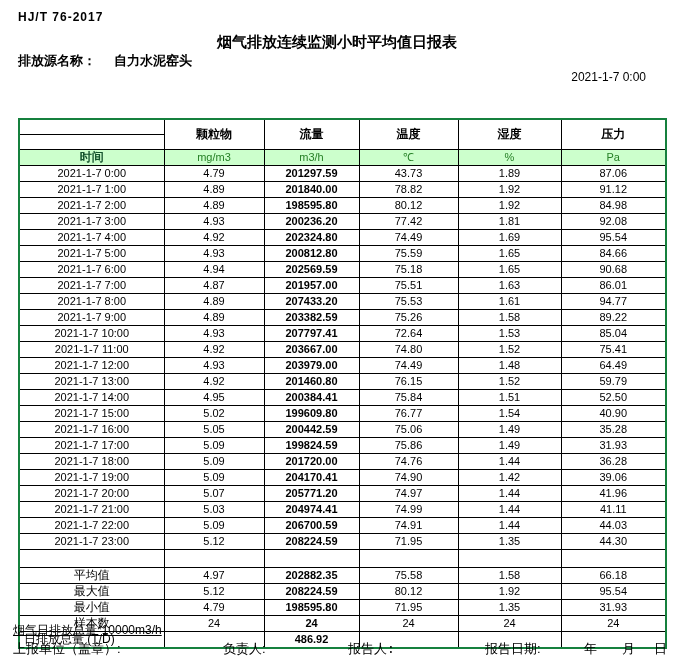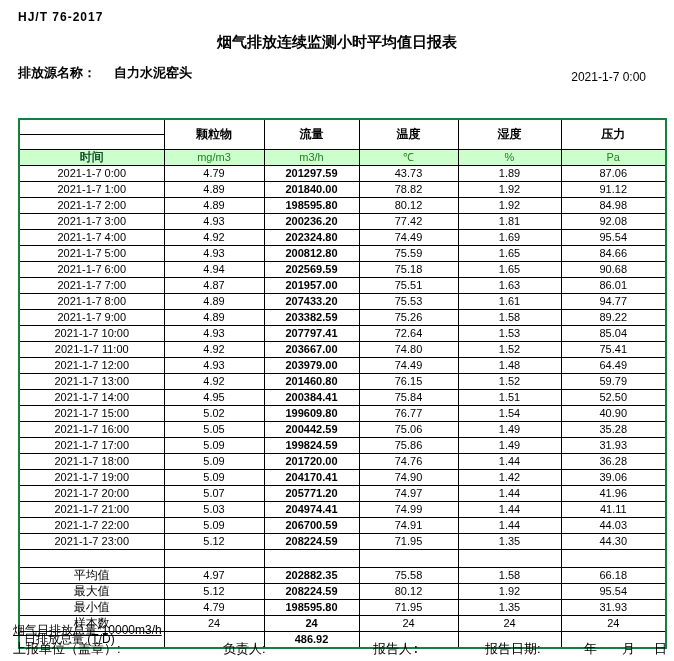--- a/index.html
+++ b/index.html
@@ -2,21 +2,21 @@
 <html><head>
 <meta charset="utf-8">
 <style>
   html,body{margin:0;padding:0;}
   body{
     width:674px;height:661px;position:relative;background:#ffffff;
     font-family:"Liberation Sans", sans-serif;color:#000;
   }
   .standard{position:absolute;left:18px;top:10px;font-size:12px;font-weight:bold;letter-spacing:1px;}
   .title{position:absolute;left:0;top:33px;width:674px;text-align:center;font-size:15px;font-weight:bold;}
-  .source-line{position:absolute;left:18px;top:64px;font-size:13px;font-weight:bold;}
+  .source-line{position:absolute;left:18px;top:52px;font-size:13px;font-weight:bold;}
   .source-name{margin-left:18px;}
   .report-datetime{position:absolute;top:70px;right:28px;font-size:12px;font-weight:normal;}
 
   table.report{
     position:absolute;left:18px;top:118px;width:647px;
     border-collapse:collapse;table-layout:fixed;
     border:2px solid #15803d;
   }
   table.report td, table.report th{
     border:1px solid #000;padding:0;text-align:center;overflow:hidden;white-space:nowrap;
@@ -32,21 +32,21 @@
   #data-body td:nth-child(3), #summary-body td:nth-child(3){font-weight:bold;}
   #summary-body td:first-child{font-size:12px;}
   #summary-body tr:last-child td:first-child{text-align:left;padding-left:4px;margin-left:28px;}
   tr.spacer-row td{height:17px;}
 
   .footer-note{position:absolute;left:13px;top:622px;font-size:12px;text-decoration:underline;}
   .footer-line{position:absolute;left:0;top:640px;width:608px;height:16px;font-size:13px;}
   .footer-line span{position:absolute;top:0;white-space:nowrap;}
   .f-unit{left:13px;}
   .f-resp{left:223px;}
-  .f-reporter{left:373px;font-family:Liberation Mono, monospace;}
+  .f-reporter{left:348px;font-family:Liberation Mono, monospace;}
   .f-date{left:485px;}
   .f-year{left:584px;}
   .f-month{left:622px;}
   .f-day{left:654px;}
 </style>
 </head>
 <body style="--green-bg: #ccffcc; --unit-color: #268026;">
 
 <div class="standard">HJ/T  76-2017</div>
 <div class="title">烟气排放连续监测小时平均值日报表</div>

